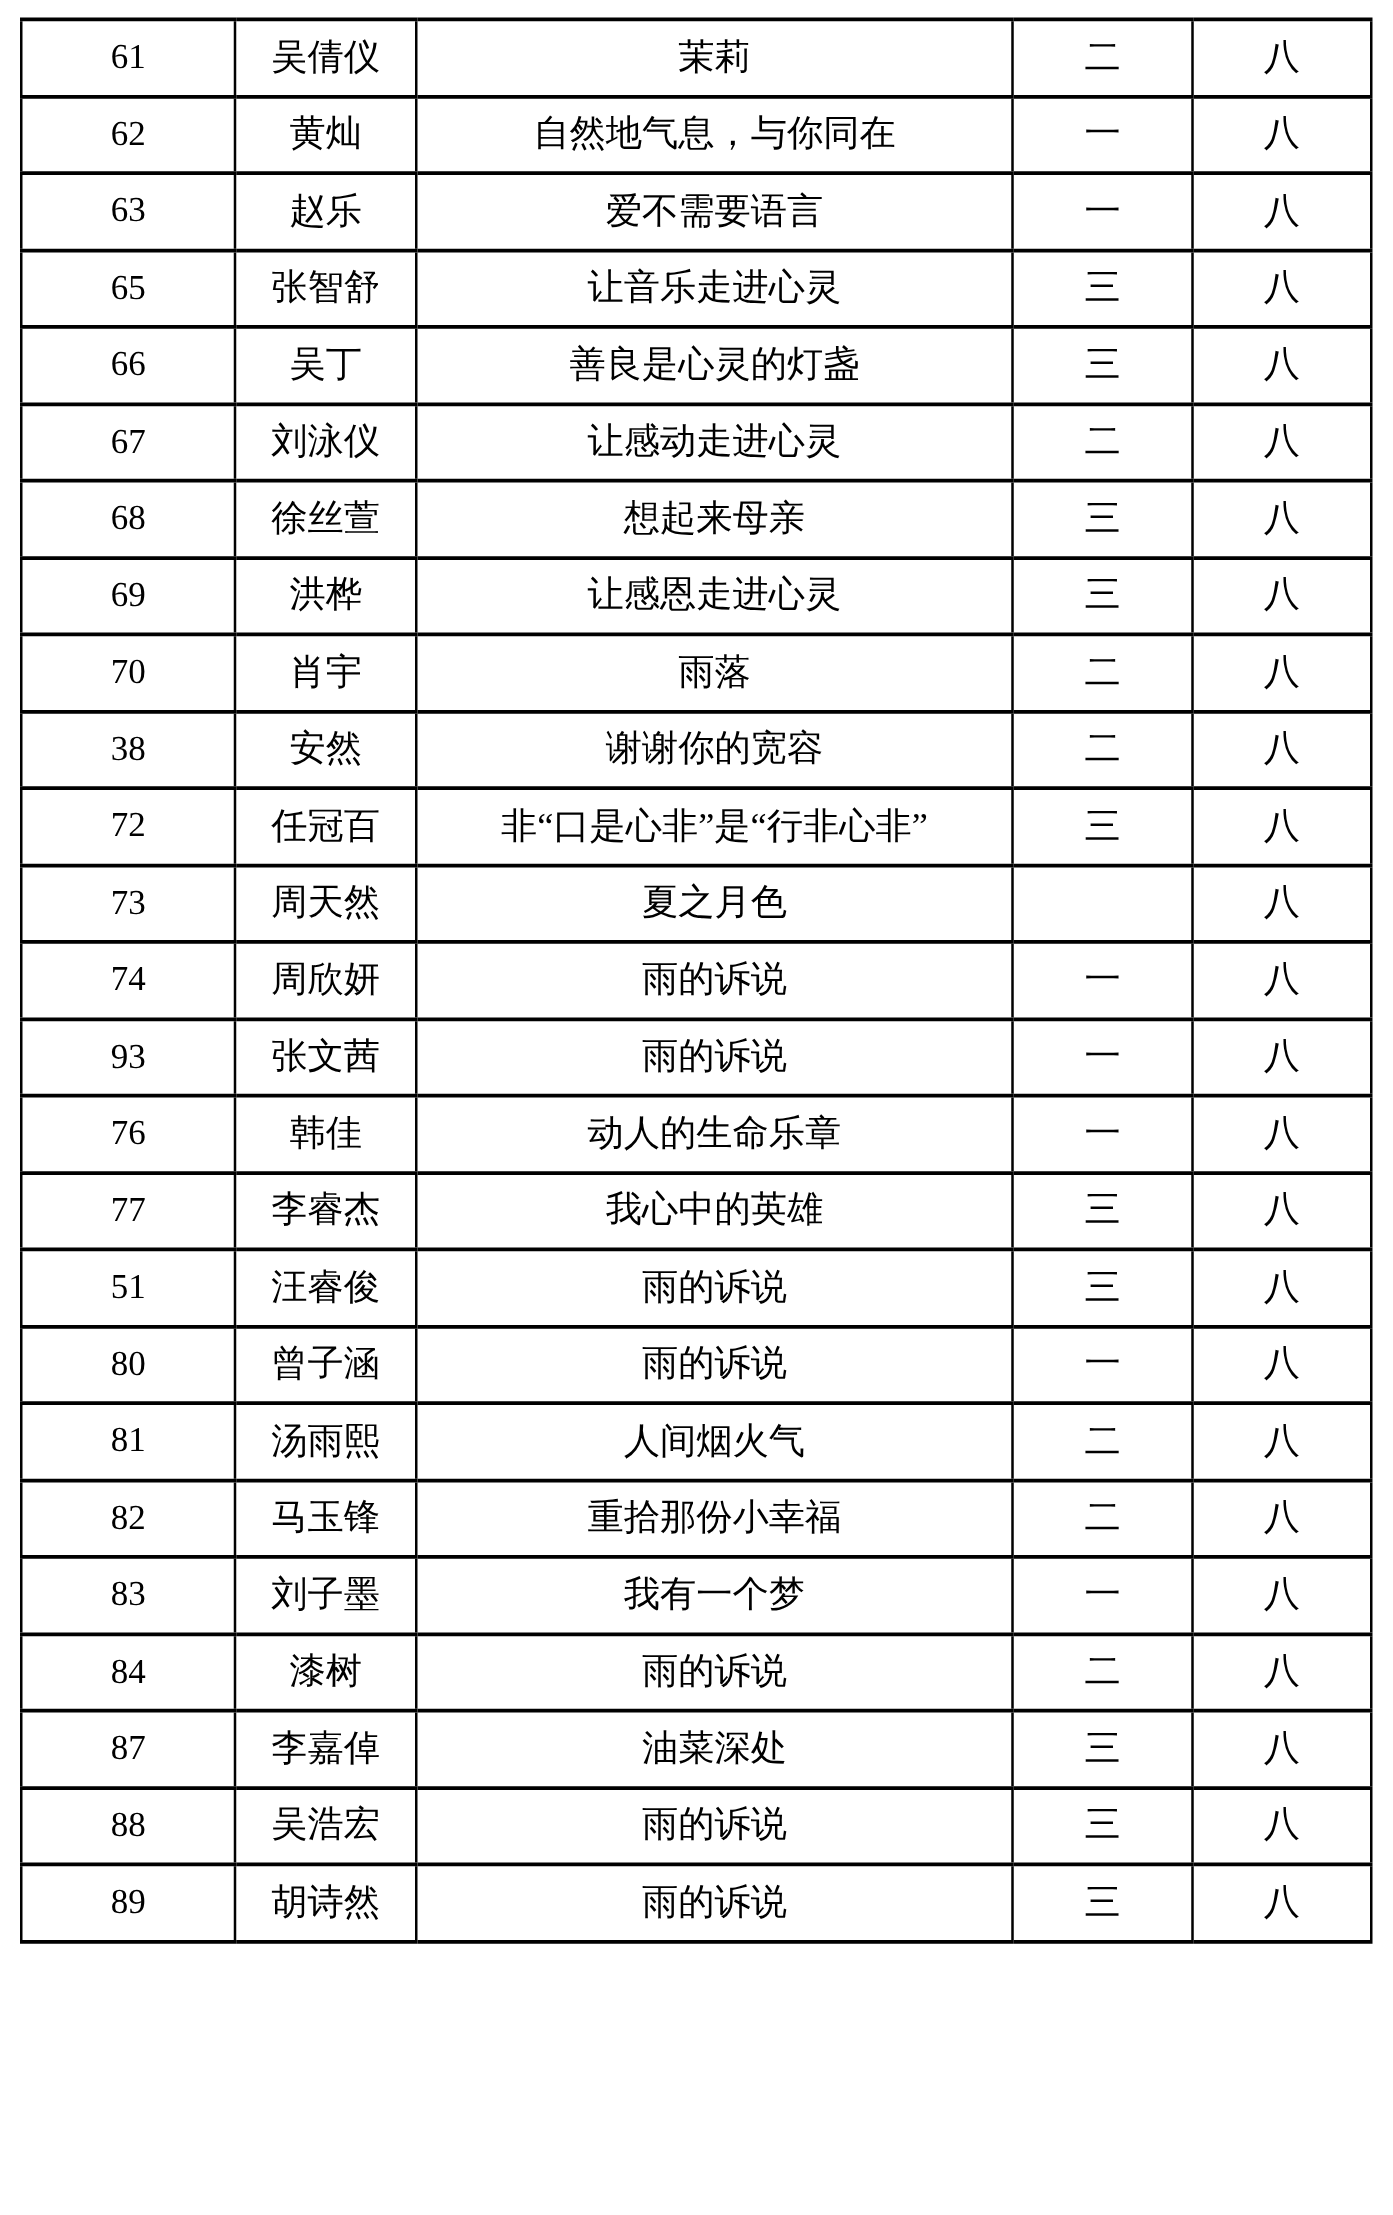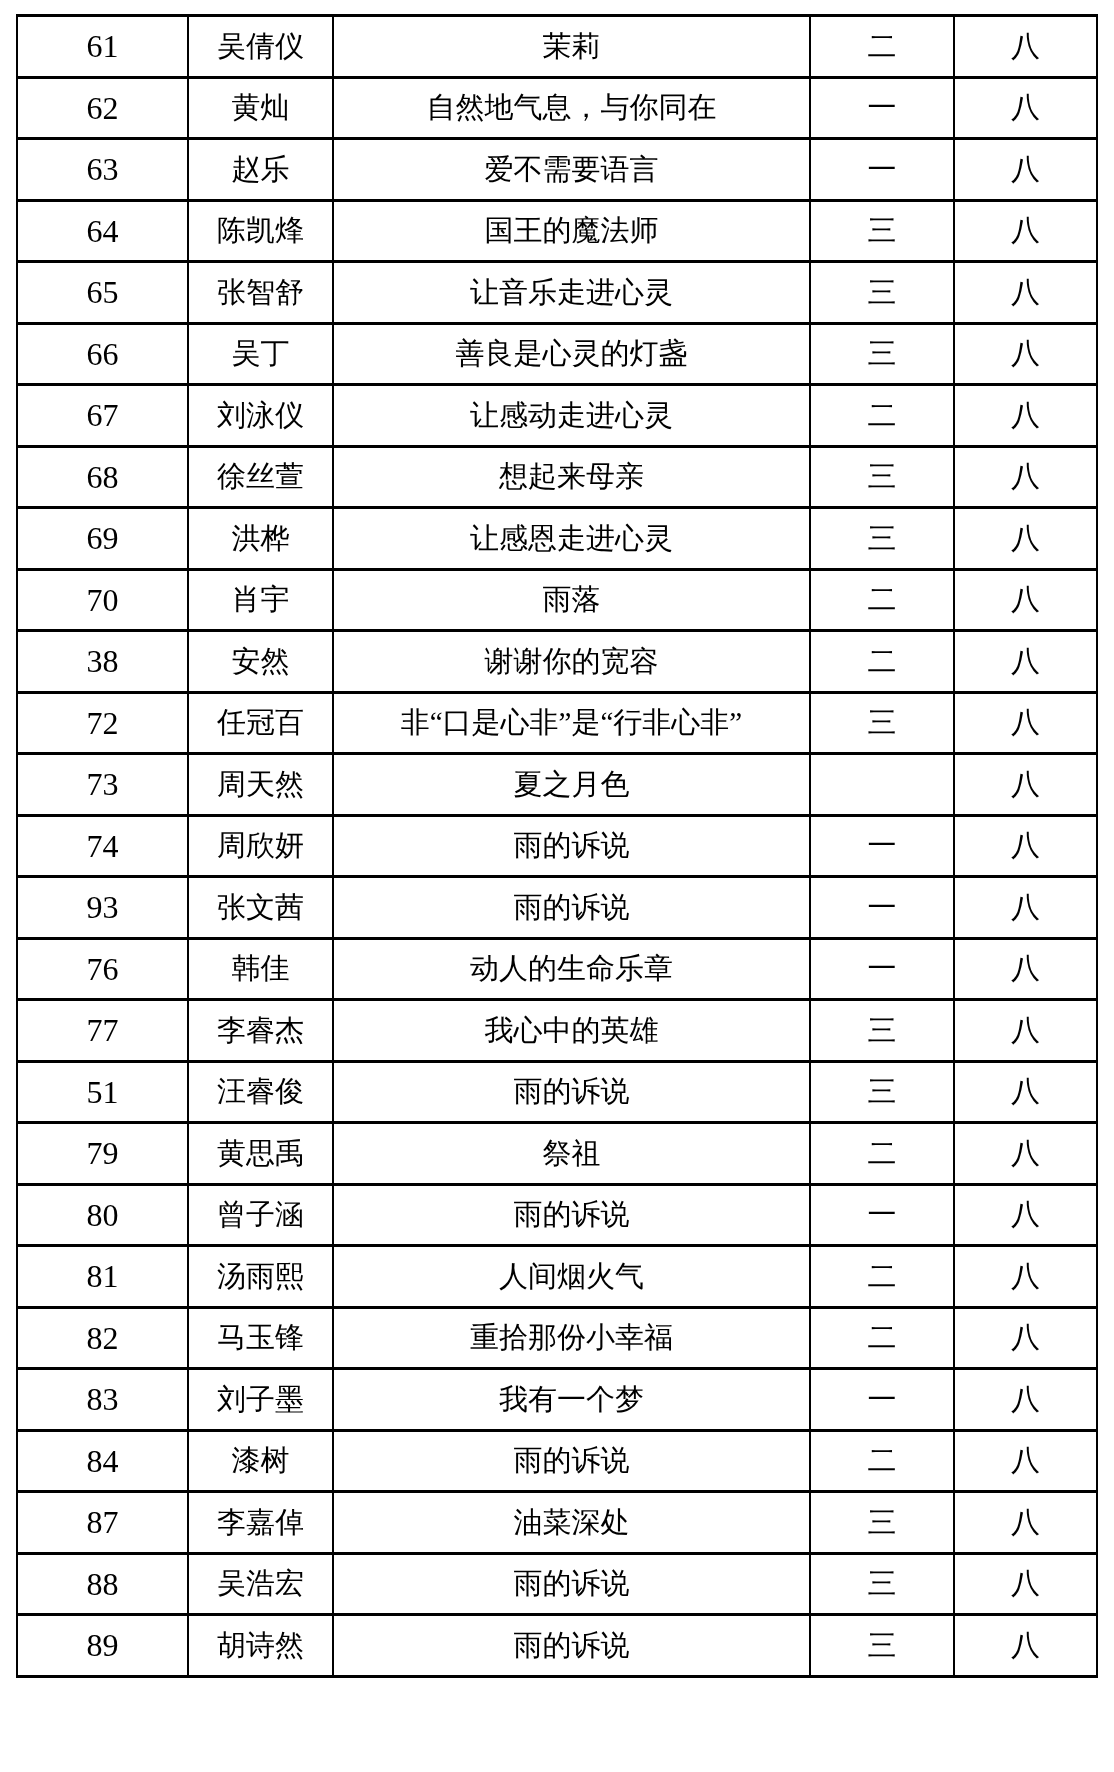--- a/index.html
+++ b/index.html
@@ -36,21 +36,21 @@
     border-bottom: 3px solid #000000;
     height: 58.5px;
     padding: 0;
     text-align: center;
     vertical-align: middle;
     font-size: 29px;
     line-height: 1;
     white-space: nowrap;
     overflow: hidden;
   }
-  table.roster td.no { font-size: 32px; }
+  table.roster td.no { font-size: 28px; }
 </style>
 </head>
 <body>
 
 <div class="page">
   <table class="roster">
     <colgroup>
       <col class="c-no">
       <col class="c-name">
       <col class="c-title">
@@ -75,27 +75,20 @@
     </tr>
 
     <tr>
       <td class="no">63</td>
       <td class="name">赵乐</td>
       <td class="title">爱不需要语言</td>
       <td class="level">一</td>
       <td class="grade">八</td>
     </tr>
 
-    <tr>
-      <td class="no">64</td>
-      <td class="name">陈凯烽</td>
-      <td class="title">国王的魔法师</td>
-      <td class="level">三</td>
-      <td class="grade">八</td>
-    </tr>
 
     <tr>
       <td class="no">65</td>
       <td class="name">张智舒</td>
       <td class="title">让音乐走进心灵</td>
       <td class="level">三</td>
       <td class="grade">八</td>
     </tr>
 
     <tr>
@@ -195,27 +188,20 @@
     </tr>
 
     <tr>
       <td class="no">51</td>
       <td class="name">汪睿俊</td>
       <td class="title">雨的诉说</td>
       <td class="level">三</td>
       <td class="grade">八</td>
     </tr>
 
-    <tr>
-      <td class="no">79</td>
-      <td class="name">黄思禹</td>
-      <td class="title">祭祖</td>
-      <td class="level">二</td>
-      <td class="grade">八</td>
-    </tr>
 
     <tr>
       <td class="no">80</td>
       <td class="name">曾子涵</td>
       <td class="title">雨的诉说</td>
       <td class="level">一</td>
       <td class="grade">八</td>
     </tr>
 
     <tr>

